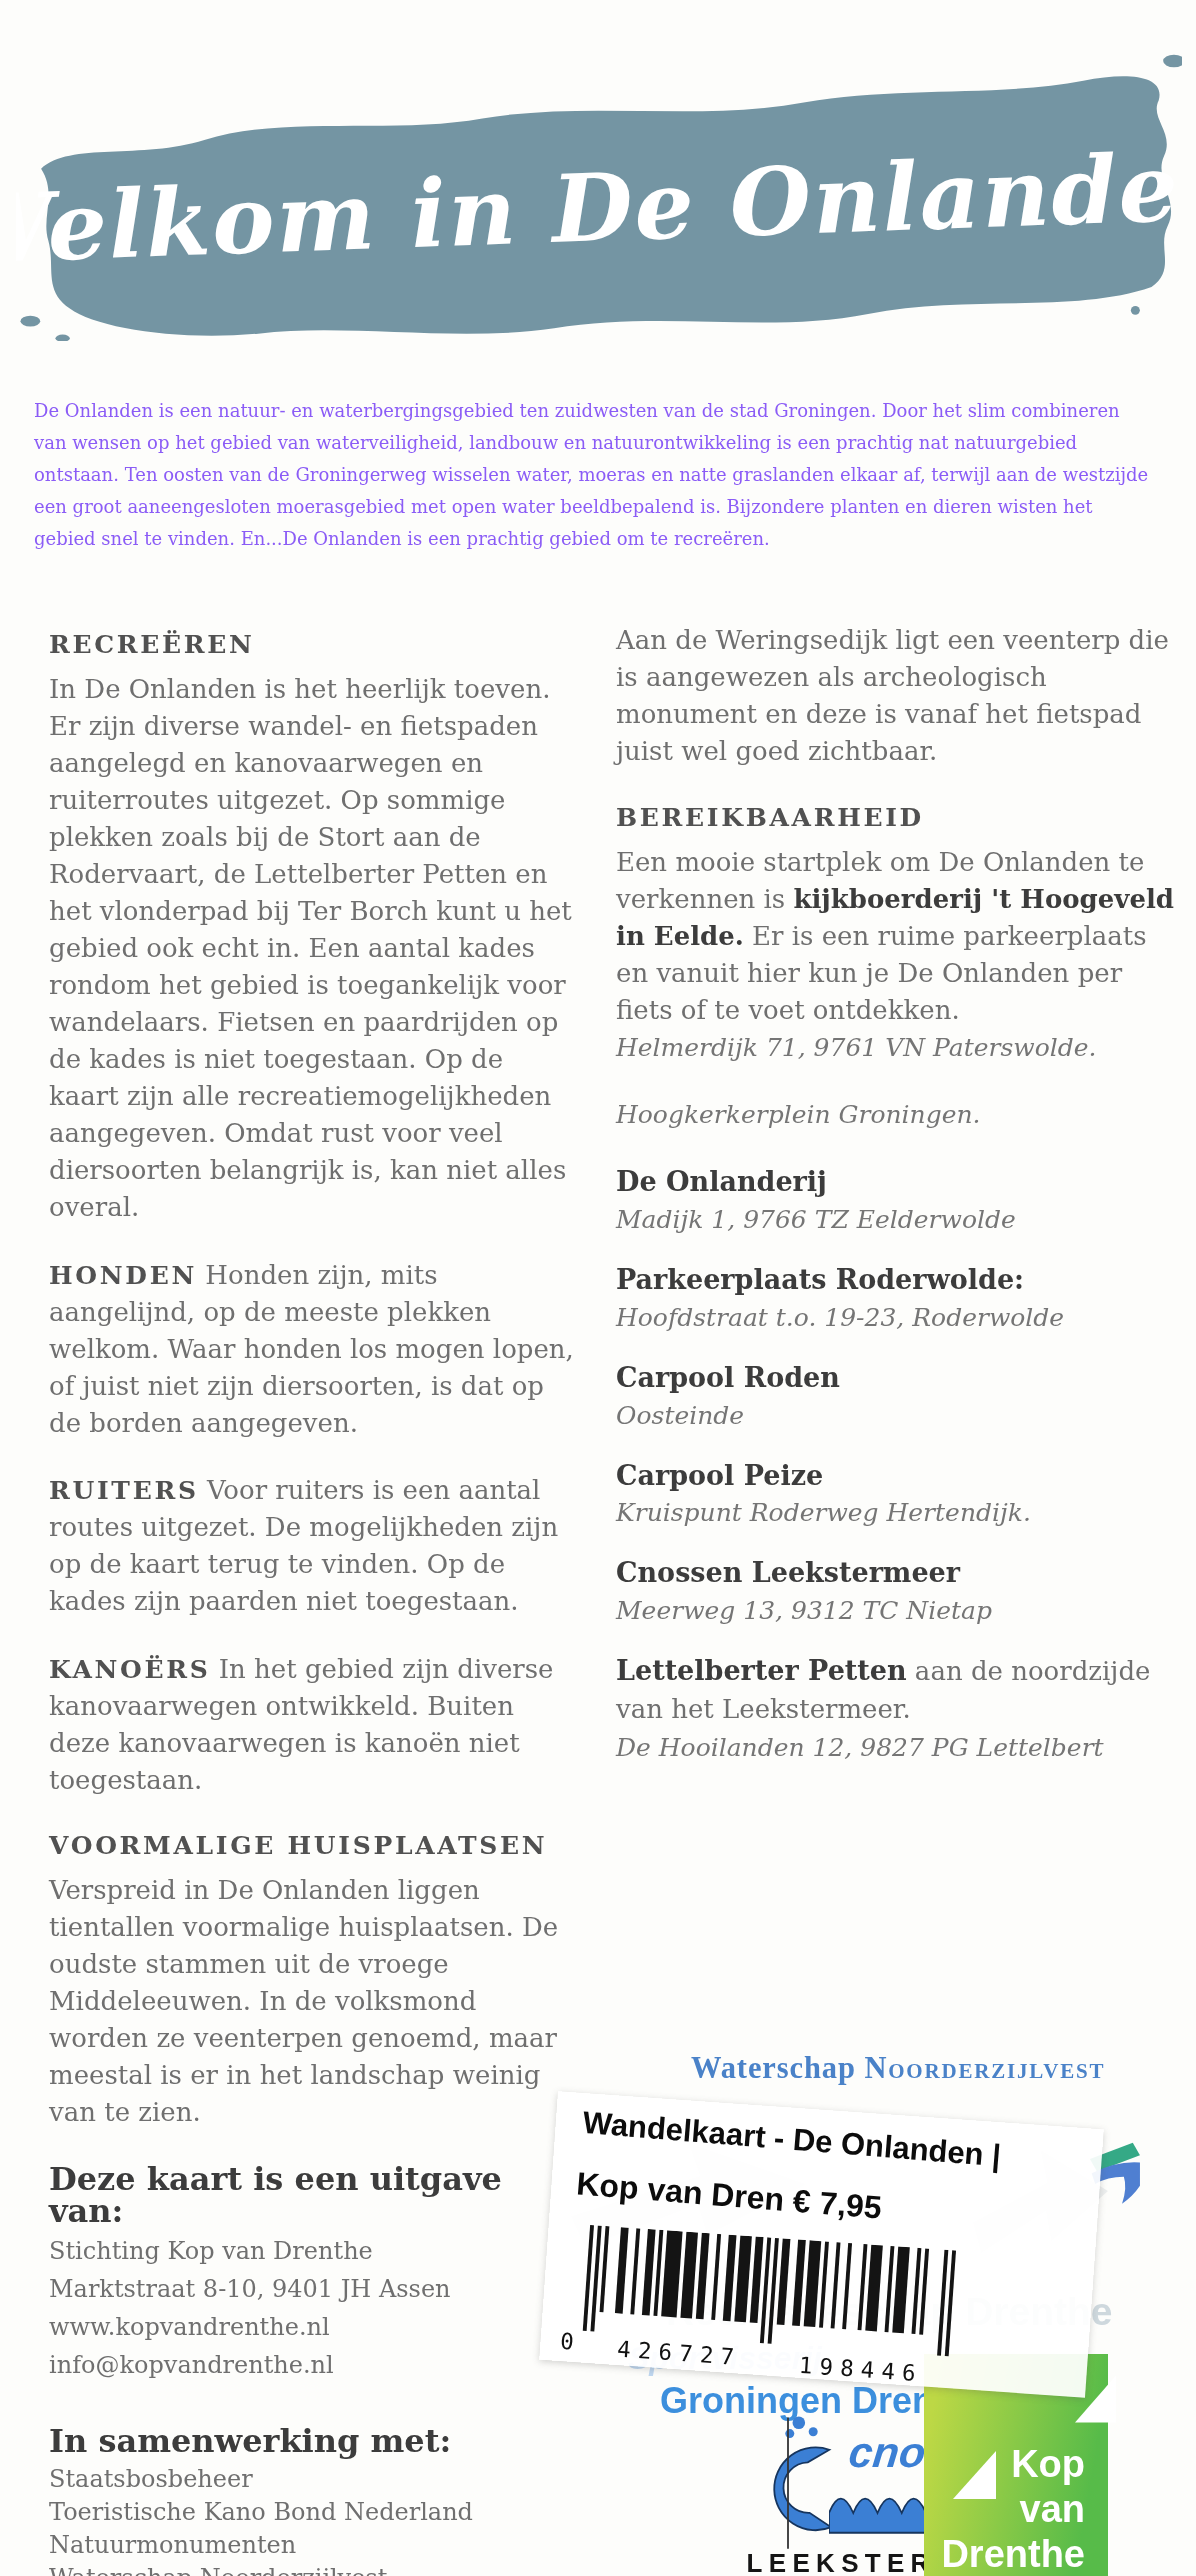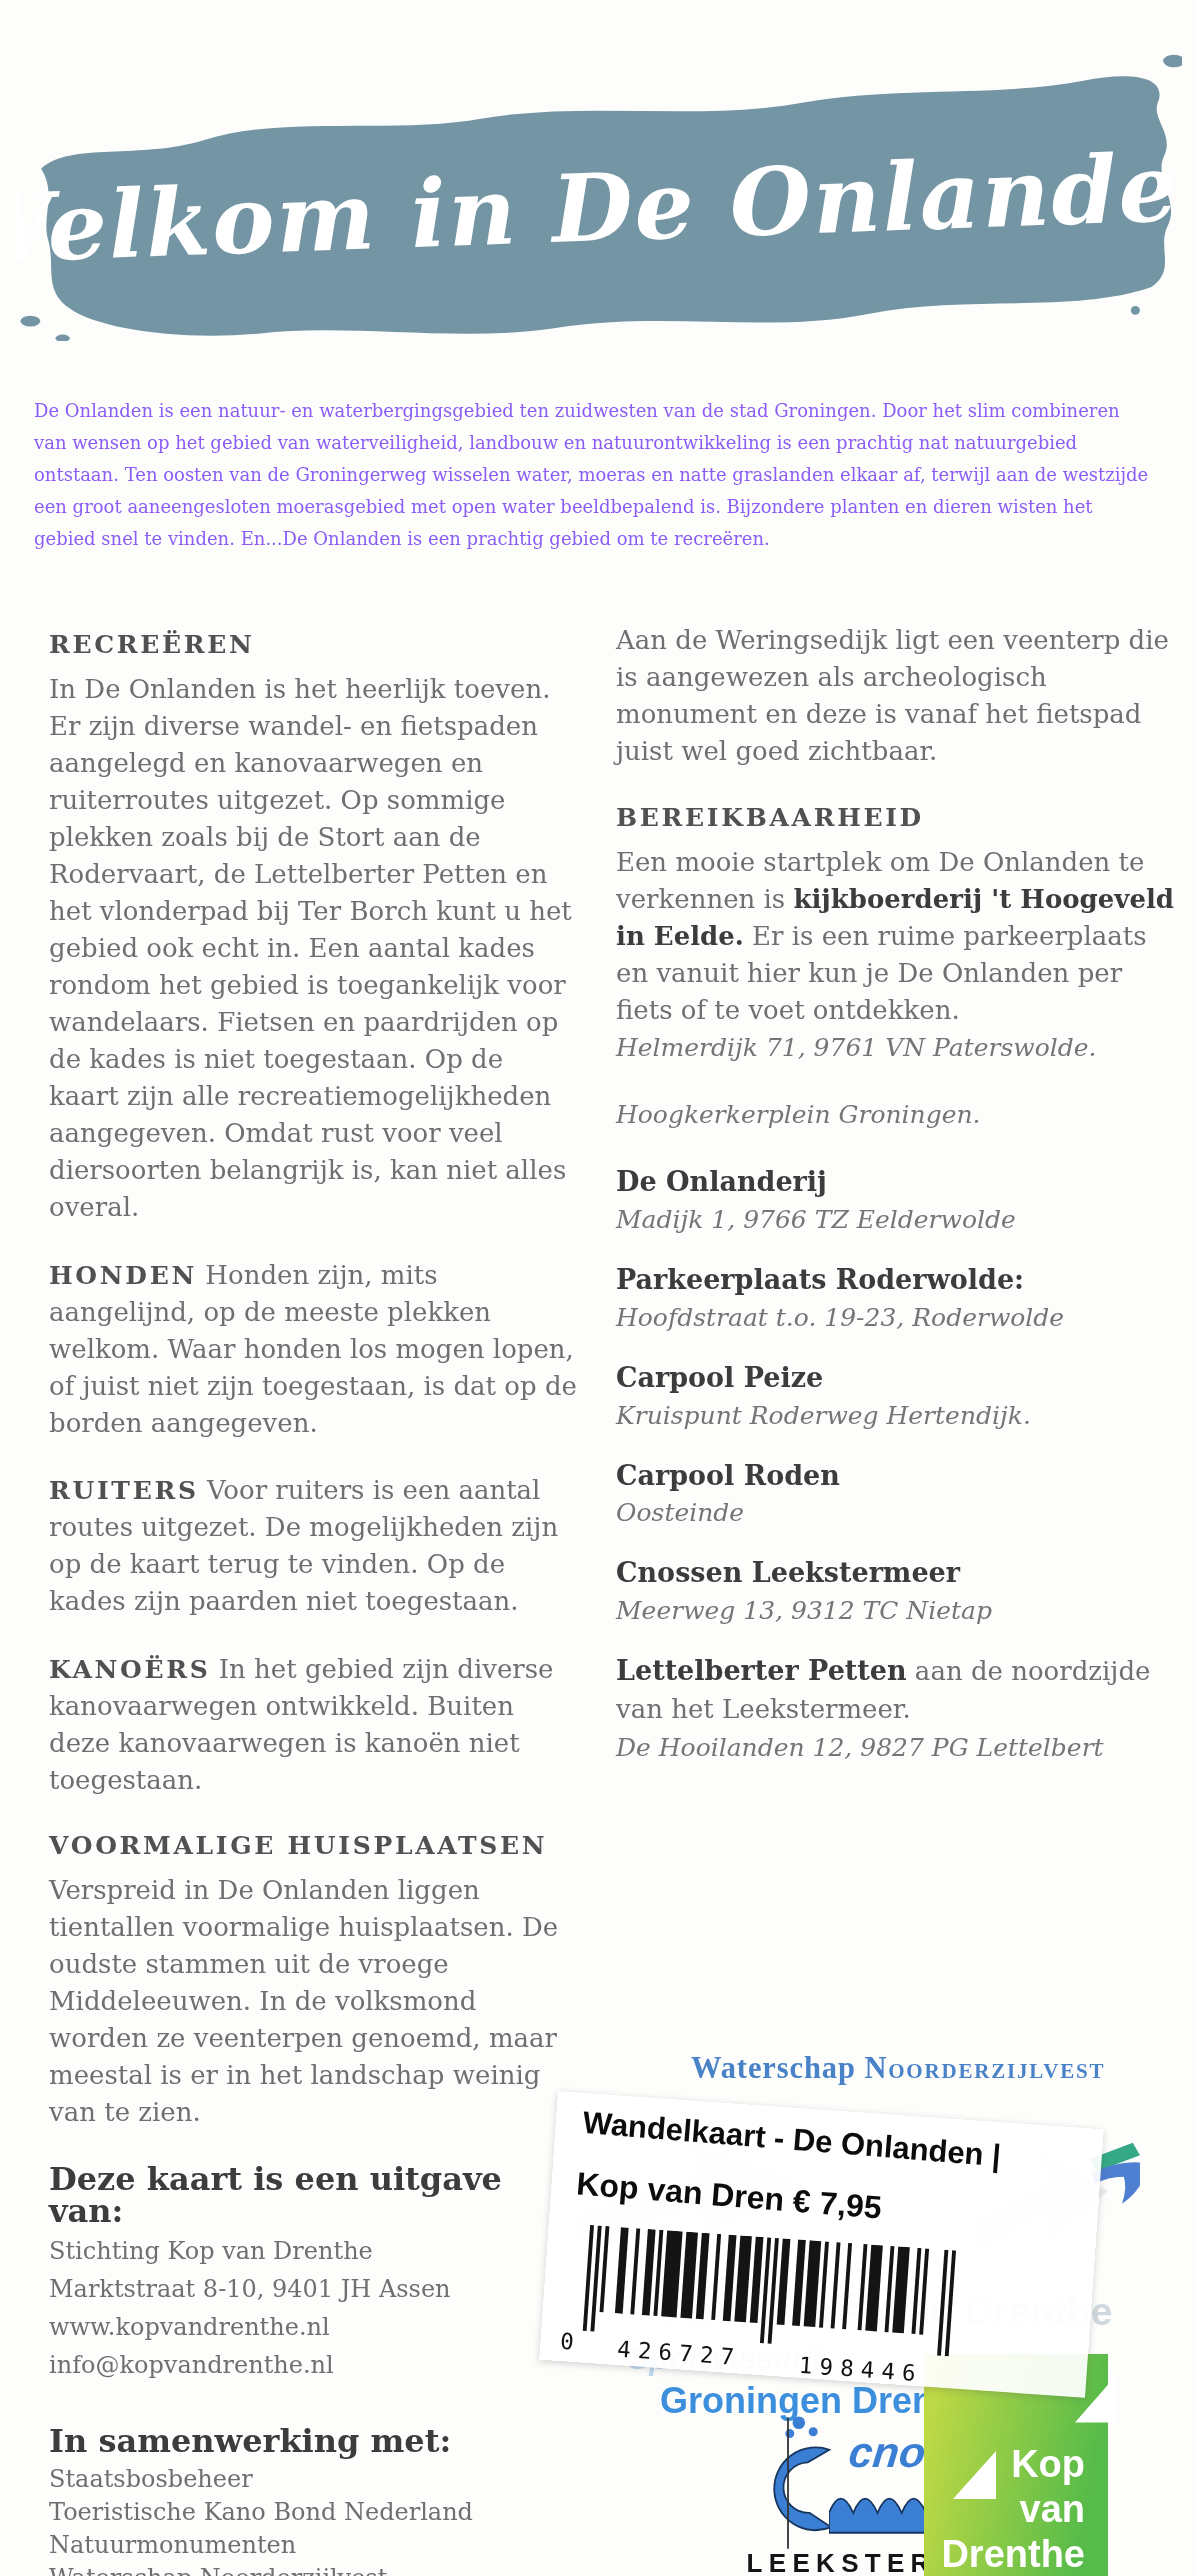--- a/index.html
+++ b/index.html
@@ -90,21 +90,21 @@
   </div>
 
   <p class="intro">De Onlanden is een natuur- en waterbergingsgebied ten zuidwesten van de stad Groningen. Door het slim combineren van wensen op het gebied van waterveiligheid, landbouw en natuurontwikkeling is een prachtig nat natuurgebied ontstaan. Ten oosten van de Groningerweg wisselen water, moeras en natte graslanden elkaar af, terwijl aan de westzijde een groot aaneengesloten moerasgebied met open water beeldbepalend is. Bijzondere planten en dieren wisten het gebied snel te vinden. En...De Onlanden is een prachtig gebied om te recreëren.</p>
 
   <div class="colL">
     <div class="sec">
       <div class="h-block">RECREËREN</div>
       <p>In De Onlanden is het heerlijk toeven. Er zijn diverse wandel- en fietspaden aangelegd en kanovaarwegen en ruiterroutes uitgezet. Op sommige plekken zoals bij de Stort aan de Rodervaart, de Lettelberter Petten en het vlonderpad bij Ter Borch kunt u het gebied ook echt in. Een aantal kades rondom het gebied is toegankelijk voor wandelaars. Fietsen en paardrijden op de kades is niet toegestaan. Op de kaart zijn alle recreatiemogelijkheden aangegeven. Omdat rust voor veel diersoorten belangrijk is, kan niet alles overal.</p>
     </div>
     <div class="sec">
-      <p><span class="h-inline">HONDEN</span><span> Honden zijn, mits aangelijnd, op de meeste plekken welkom. Waar honden los mogen lopen, of juist niet zijn toegestaan, is dat op de borden aangegeven.</span></p>
+      <p><span class="h-inline">HONDEN</span><span> Honden zijn, mits aangelijnd, op de meeste plekken welkom. Waar honden los mogen lopen, of juist niet zijn diersoorten, is dat op de borden aangegeven.</span></p>
     </div>
     <div class="sec">
       <p><span class="h-inline">RUITERS</span><span> Voor ruiters is een aantal routes uitgezet. De mogelijkheden zijn op de kaart terug te vinden. Op de kades zijn paarden niet toegestaan.</span></p>
     </div>
     <div class="sec">
       <p><span class="h-inline">KANOËRS</span><span> In het gebied zijn diverse kanovaarwegen ontwikkeld. Buiten deze kanovaarwegen is kanoën niet toegestaan.</span></p>
     </div>
     <div class="sec">
       <div class="h-block">VOORMALIGE HUISPLAATSEN</div>
       <p>Verspreid in De Onlanden liggen tientallen voormalige huisplaatsen. De oudste stammen uit de vroege Middeleeuwen. In de volksmond worden ze veenterpen genoemd, maar meestal is er in het landschap weinig van te zien.</p>
@@ -145,26 +145,26 @@
 
     <div class="loc">
       <div class="loc-name"><span>De Onlanderij</span></div>
       <div class="addr">Madijk 1, 9766 TZ Eelderwolde</div>
     </div>
     <div class="loc">
       <div class="loc-name"><span>Parkeerplaats Roderwolde:</span></div>
       <div class="addr">Hoofdstraat t.o. 19-23, Roderwolde</div>
     </div>
     <div class="loc">
+      <div class="loc-name"><span>Carpool Roden</span></div>
+      <div class="addr">Oosteinde</div>
+    </div>
+    <div class="loc">
       <div class="loc-name"><span>Carpool Peize</span></div>
       <div class="addr">Kruispunt Roderweg Hertendijk.</div>
-    </div>
-    <div class="loc">
-      <div class="loc-name"><span>Carpool Roden</span></div>
-      <div class="addr">Oosteinde</div>
     </div>
     <div class="loc">
       <div class="loc-name"><span>Cnossen Leekstermeer</span></div>
       <div class="addr">Meerweg 13, 9312 TC Nietap</div>
     </div>
     <div class="loc">
       <div class="loc-name"><span>Lettelberter Petten</span><span class="loc-suffix" style="font-size:26px;"> aan de noordzijde van het Leekstermeer.</span></div>
       <div class="addr">De Hooilanden 12, 9827 PG Lettelbert</div>
     </div>
   </div>

